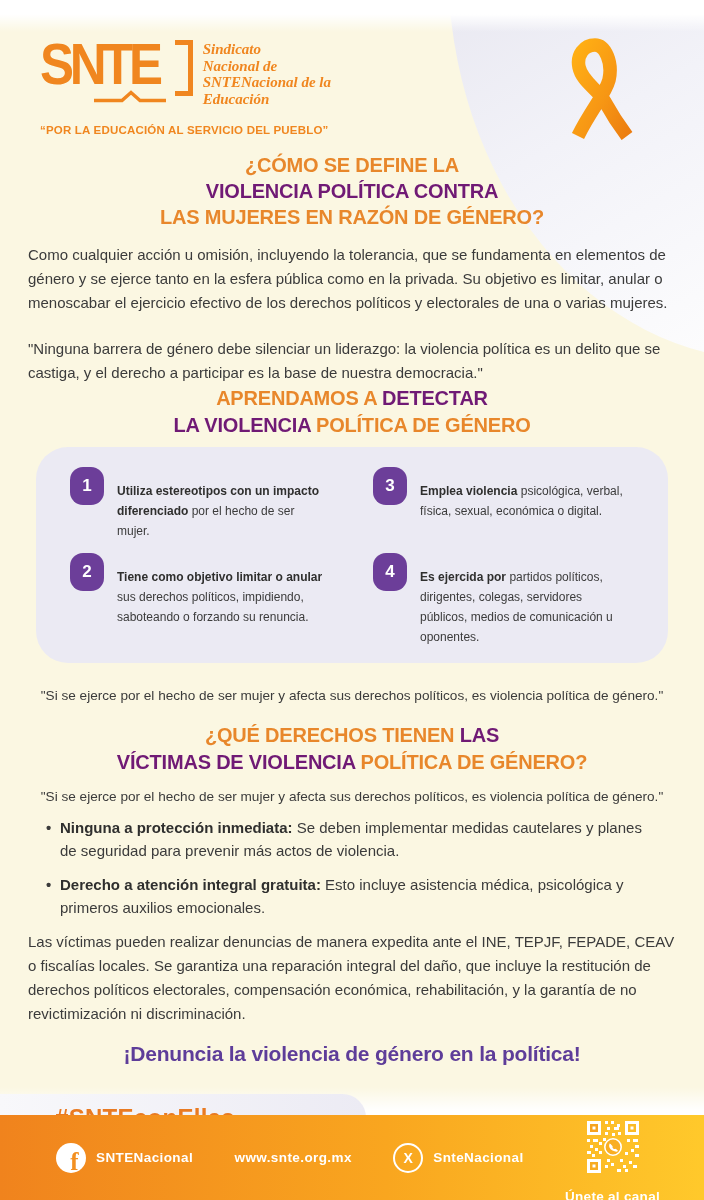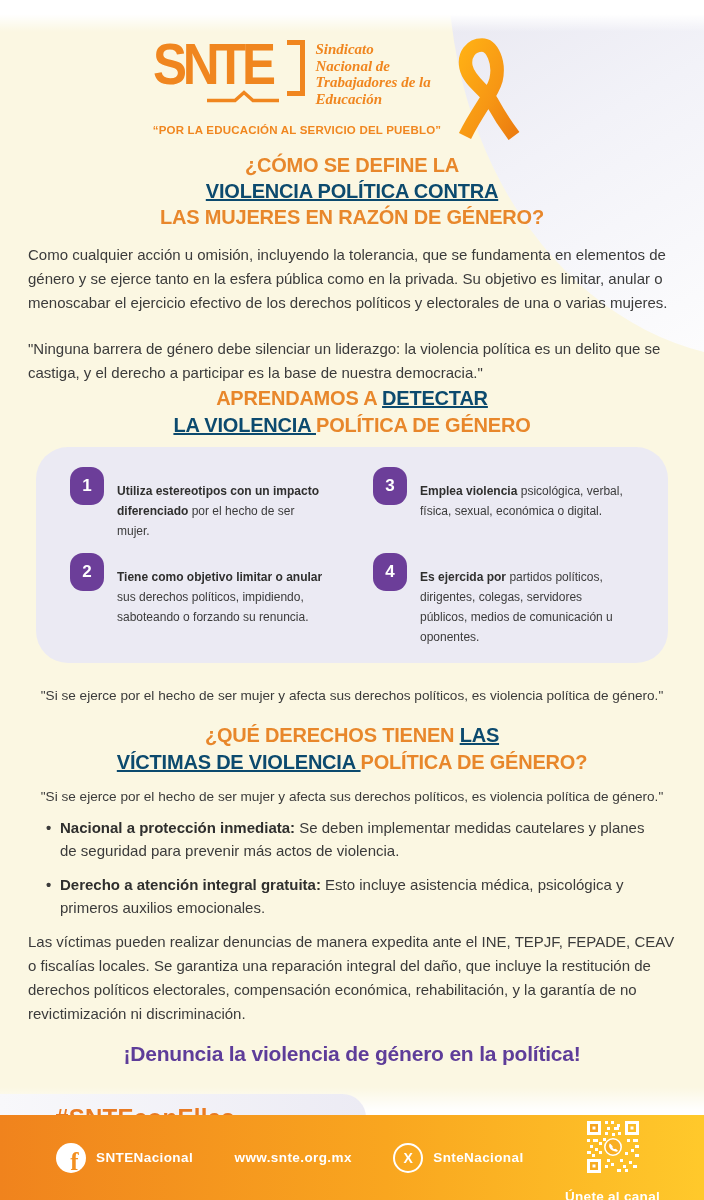--- a/index.html
+++ b/index.html
@@ -19,21 +19,21 @@
     position:absolute;top:0;left:0;right:0;height:32px;
     background:linear-gradient(180deg,#FFFFFF 45%,rgba(255,255,255,0));
   }
   .white-fade{
     position:absolute;bottom:85px;left:0;right:0;height:28px;
     background:linear-gradient(180deg,rgba(255,255,255,0),#FFFFFF 85%);
   }
   .content{position:relative;z-index:2;}
 
   
-  .logo-row{display:flex;justify-content:center;align-items:flex-start;padding:40px 52px 0 40px;}
+  .logo-row{display:flex;justify-content:space-between;align-items:flex-start;padding:40px 52px 0 40px;}
   .logo-col{display:flex;flex-direction:column;}
   .logo-main{display:flex;align-items:flex-start;position:relative;}
   .snte-word{
     font-size:58px;font-weight:bold;color:#F0861F;letter-spacing:-5px;
     line-height:0.82;transform:scaleX(.88);transform-origin:left top;
   }
   .bracket{width:13px;height:46px;border:5px solid #F0861F;border-left:none;margin:0 0 0 0;}
   .logo-underline{position:absolute;left:52px;top:50px;}
   .logo-serif{
     font-family:"Liberation Serif",serif;font-style:italic;font-weight:bold;
@@ -41,21 +41,21 @@
   }
   .slogan{margin-top:17px;font-size:11.5px;font-weight:bold;color:#F0861F;letter-spacing:.2px;}
   .ribbon-wrap{margin-top:-4px;margin-right:6px;}
 
   
   .title{
     text-align:center;font-weight:bold;font-size:20px;line-height:26px;
     letter-spacing:-0.2px;
   }
   .c-o{color:#E8872B;}
-  .c-p{color:#0c4a6e;text-decoration:underline;}
+  .c-p{color:#701a75;}
   .t1{margin-top:8px;}
   .t2{line-height:27px;}
   .t3{margin-top:14px;line-height:27px;}
 
   
   p{margin:0;padding:0 28px;font-size:15px;line-height:24px;}
   .p1{margin-top:13px;}
   .p2{margin-top:22px;}
   b{color:#2F2F2E;}
 
@@ -134,21 +134,21 @@
     <div class="logo-col">
       <div class="logo-main">
         <div class="snte-word">SNTE</div>
         <div class="bracket"></div>
         <svg class="logo-underline" width="76" height="13" viewBox="0 0 76 13">
           <path d="M2 10.5 H30 L39 2.5 L48 10.5 H74" fill="none" stroke="#F0861F" stroke-width="3.4"></path>
         </svg>
         <div class="logo-serif">
           <div>Sindicato</div>
           <div>Nacional de</div>
-          <div>Trabajadores de la</div>
+          <div>SNTENacional de la</div>
           <div>Educación</div>
         </div>
       </div>
       <div class="slogan">“POR LA EDUCACIÓN AL SERVICIO DEL PUEBLO”</div>
     </div>
     <div class="ribbon-wrap">
       <svg width="92" height="104" viewBox="0 0 92 104">
         <defs>
           <linearGradient id="rg" x1="0" y1="0" x2="1" y2="1">
             <stop offset="0" stop-color="#FFAF14"></stop>
@@ -198,21 +198,21 @@
 
   <div class="title t3">
     <div><span class="c-o">¿QUÉ DERECHOS TIENEN </span><span class="c-p">LAS</span></div>
     <div><span class="c-p">VÍCTIMAS DE VIOLENCIA </span><span class="c-o">POLÍTICA DE GÉNERO?</span></div>
   </div>
 
   <p class="quote q2">"Si se ejerce por el hecho de ser mujer y afecta sus derechos políticos, es violencia política de género."</p>
 
   <div class="bullets">
     <div class="bullet">
-      <b>Nacional a protección inmediata:</b><span> Se deben implementar medidas cautelares y planes de seguridad para prevenir más actos de violencia.</span>
+      <b>Ninguna a protección inmediata:</b><span> Se deben implementar medidas cautelares y planes de seguridad para prevenir más actos de violencia.</span>
     </div>
     <div class="bullet">
       <b>Derecho a atención integral gratuita:</b><span> Esto incluye asistencia médica, psicológica y primeros auxilios emocionales.</span>
     </div>
   </div>
 
   <p class="p3">Las víctimas pueden realizar denuncias de manera expedita ante el INE, TEPJF, FEPADE, CEAV o fiscalías locales. Se garantiza una reparación integral del daño, que incluye la restitución de derechos políticos electorales, compensación económica, rehabilitación, y la garantía de no revictimización ni discriminación.</p>
 
   <div class="cta">¡Denuncia la violencia de género en la política!</div>
 

